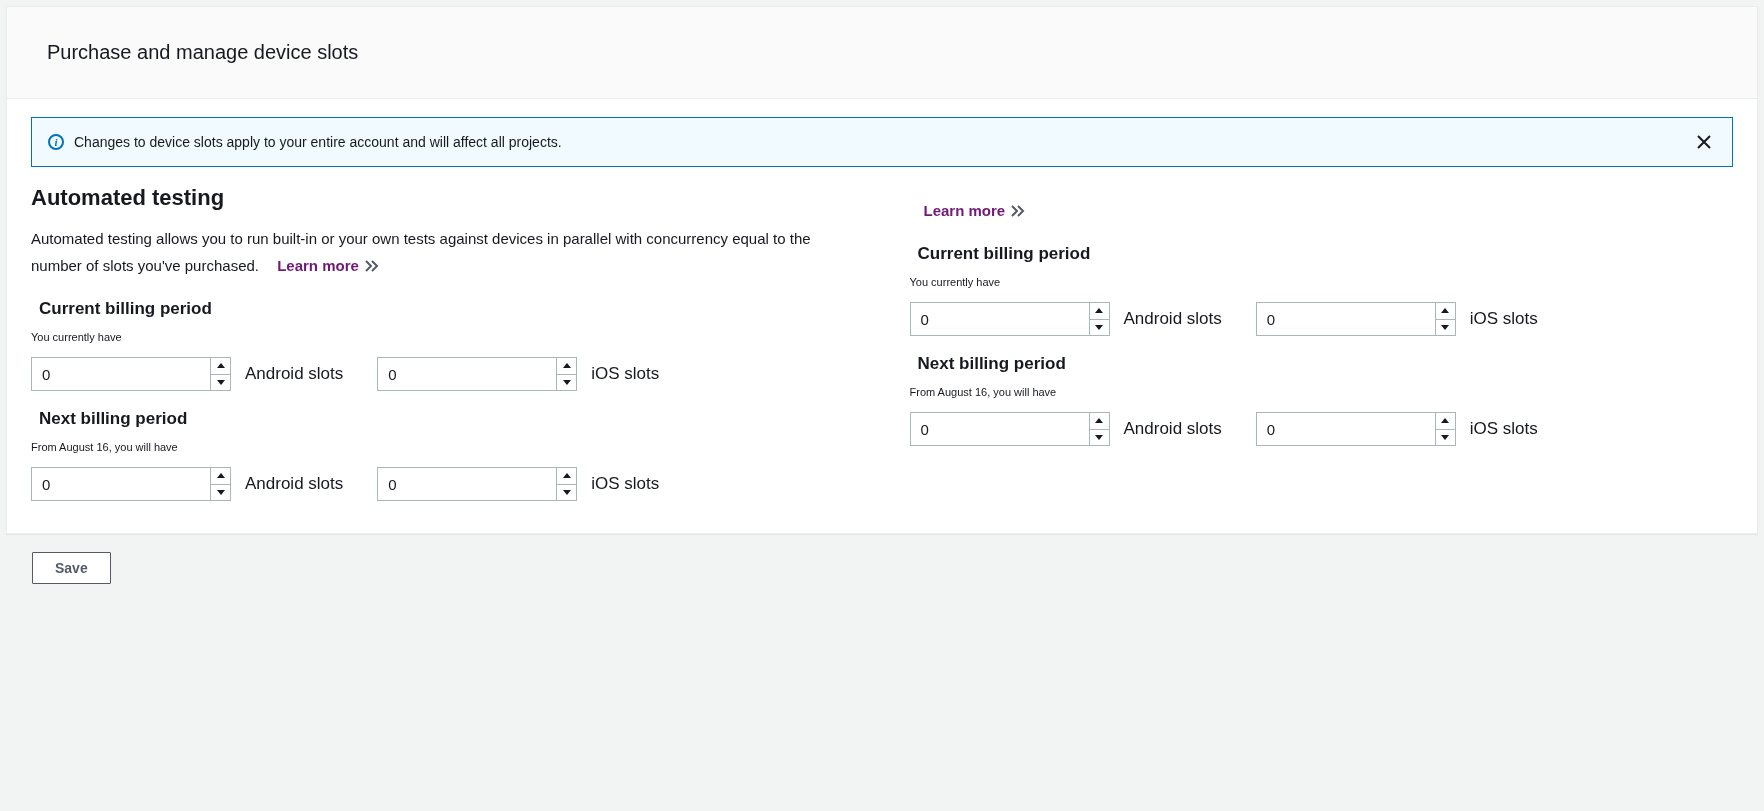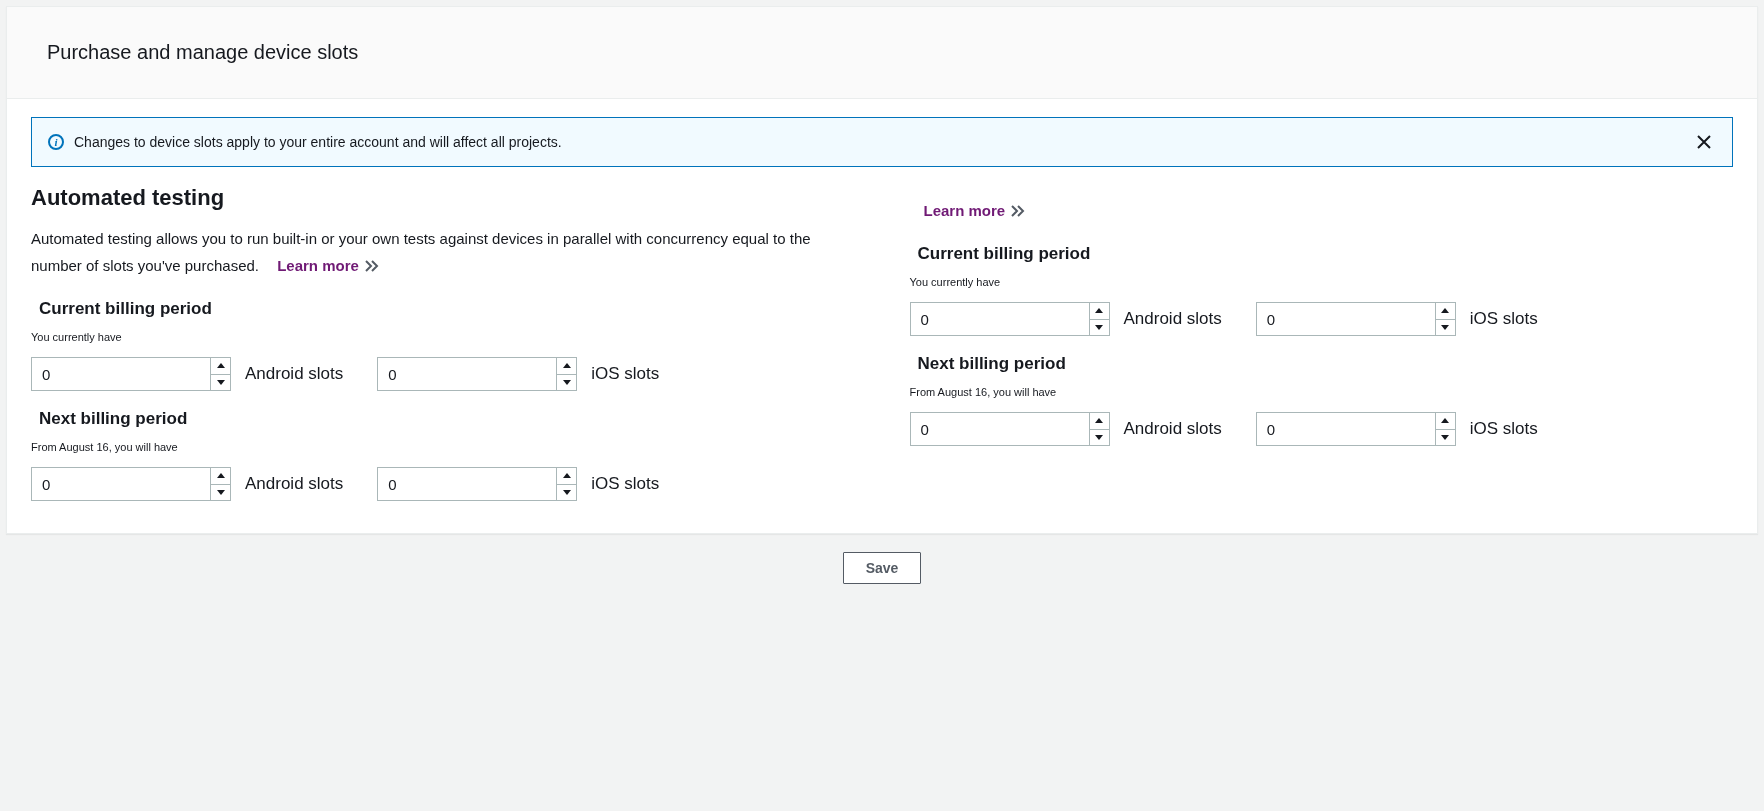--- a/index.html
+++ b/index.html
@@ -140,21 +140,21 @@
     align-items: center;
     justify-content: center;
   }
   .spin-btn:first-child { border-bottom: 1px solid #aab7b8; }
   .spin-btn svg { display:block; }
   .slot-label {
     font-size: 17px;
   }
   .footer {
     display: flex;
-    justify-content: center;
+    justify-content: flex-start;
     padding: 12px 32px 0;
   }
   .save-btn {
     background: #fff;
     border: 1px solid #545b64;
     color: #545b64;
     font-weight: 700;
     padding: 7px 22px;
     cursor: pointer;
     font-size: 14px;

